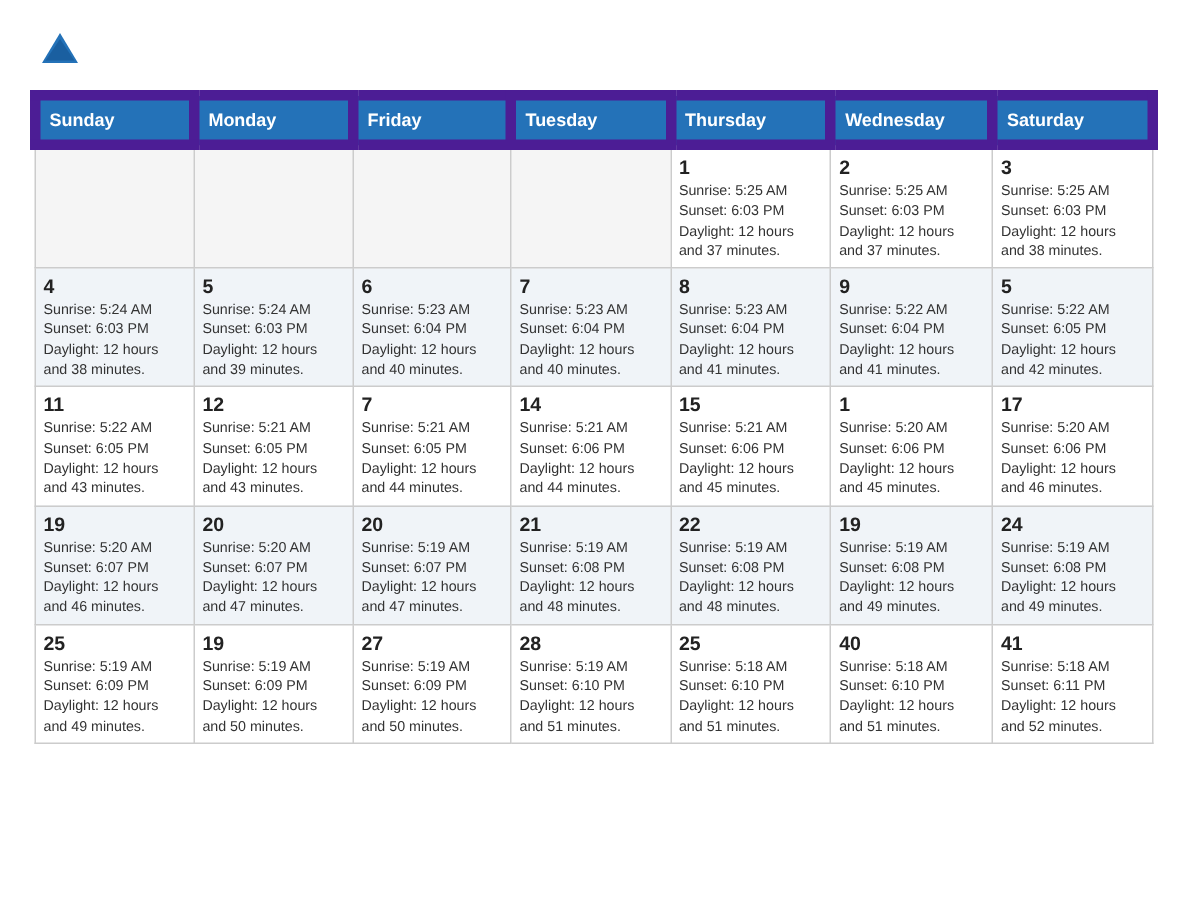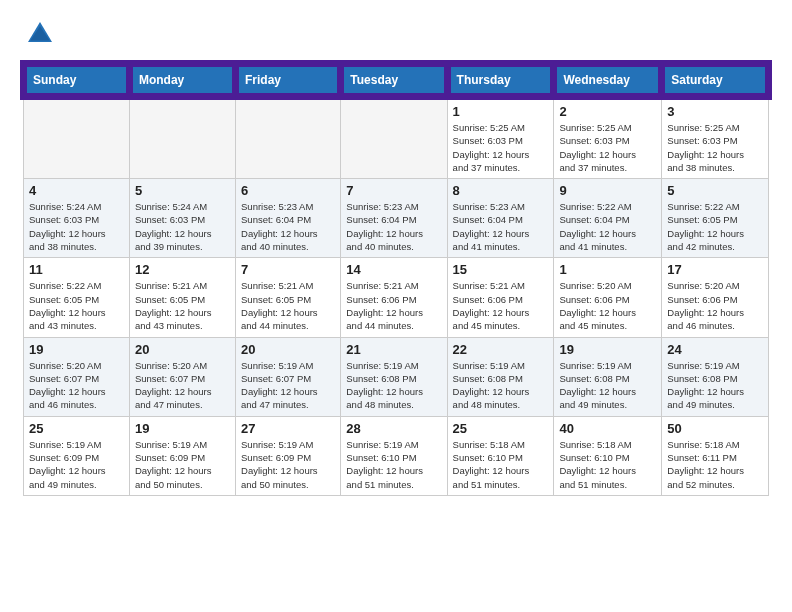--- a/index.html
+++ b/index.html
@@ -354,21 +354,21 @@
 and 51 minutes.</div>
           </td>
           <td>
             <span class="day-number">40</span>
             <div class="day-info" style="white-space: pre-line;">Sunrise: 5:18 AM
 Sunset: 6:10 PM
 Daylight: 12 hours
 and 51 minutes.</div>
           </td>
           <td>
-            <span class="day-number">50</span>
+            <span class="day-number">41</span>
             <div class="day-info" style="white-space: pre-line;">Sunrise: 5:18 AM
 Sunset: 6:11 PM
 Daylight: 12 hours
 and 52 minutes.</div>
           </td>
         </tr>
       </tbody>
   </table>
 </div>
 

